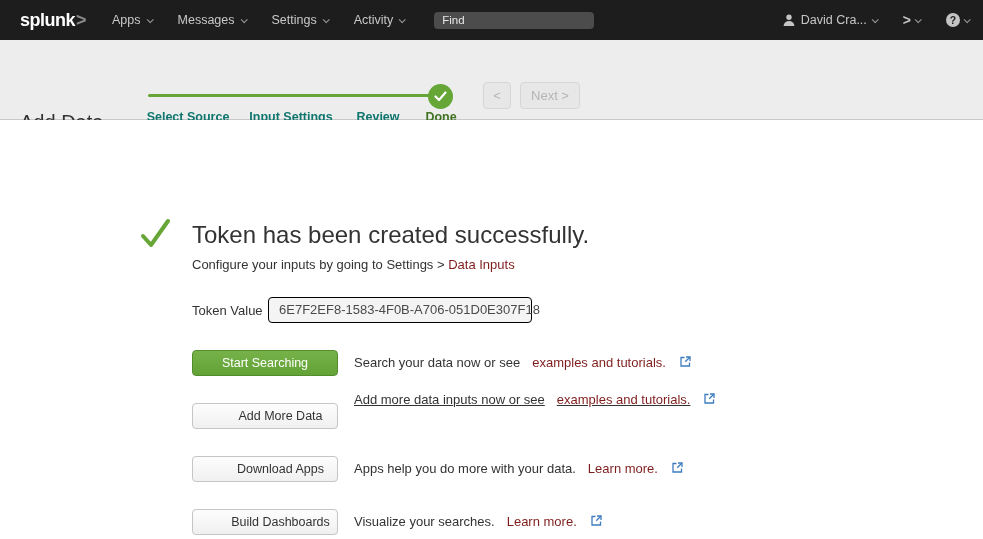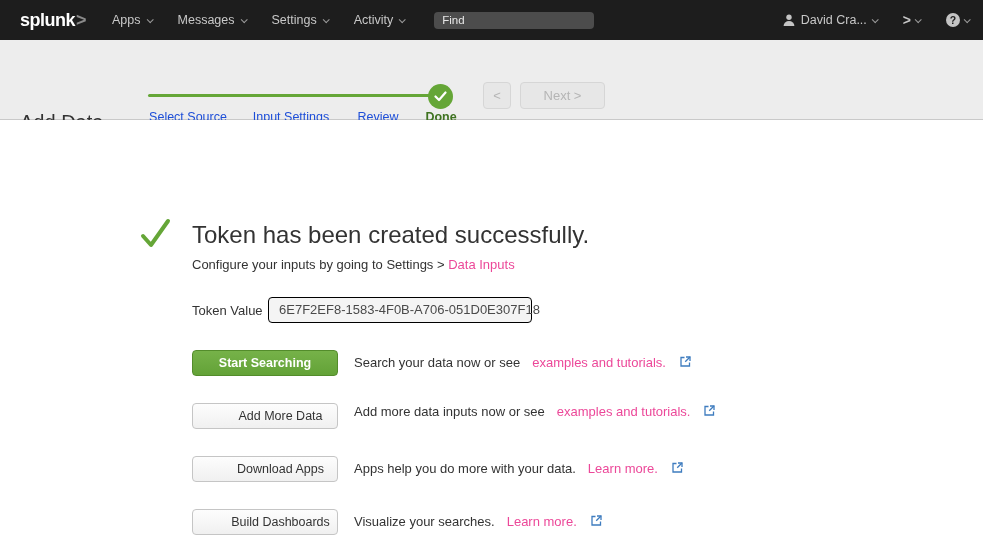--- a/index.html
+++ b/index.html
@@ -33,52 +33,52 @@
   
   .page-header { position:relative; height:80px; background:#ededed;
                  border-bottom:1px solid #c9c9c9; }
   .page-title { position:absolute; left:20px; top:42px; font-size:20px; color:#333;margin-top:29px; }
   .progress-line { position:absolute; left:148px; top:54px; width:284px; height:3px;
                    background:#65a637; border-radius:2px; }
   .done-circle { position:absolute; left:428px; top:44px; width:25px; height:25px;
                  border-radius:50%; background:#65a637; display:flex;
                  align-items:center; justify-content:center; }
   .step { position:absolute; top:70px; transform:translateX(-50%);
-          font-size:12.5px; color:#1d4ed8; white-space:nowrap; }
+          font-size:12.5px; color:#0f766e; white-space:nowrap;font-weight:bold; }
   .step.current { color:#3f7321; font-weight:bold; }
   .step.s0 { left:188px; } .step.s1 { left:291px; }
   .step.s2 { left:378px; } .step.s3 { left:441px; }
   .wizard-btn { position:absolute; top:42px; height:27px; background:#e7e7e7;
                 border:1px solid #d6d6d6; border-radius:4px; color:#b5b5b5;
                 font-size:13px; font-family:"Liberation Sans", sans-serif; }
   .back-btn { left:483px; width:28px; }
-  .next-btn { left:520px; width:85px; }
+  .next-btn { left:520px; width:60px; }
 
   
   .content { position:relative; height:414px; background:#fff; }
   .big-check { position:absolute; left:137px; top:95px; }
   .success-title { position:absolute; left:192px; top:101px; font-size:24px; color:#333; }
   .subtext { position:absolute; left:192px; top:137px; font-size:13px; color:#333; }
-  a.link { color:#ec4899; text-decoration:none; cursor:pointer; }
+  a.link { color:#7f1d1d; text-decoration:none; cursor:pointer; }
   .token-label { position:absolute; left:192px; top:183px; font-size:13px; color:#333; }
   .token-box { position:absolute; left:268px; top:177px; width:264px; height:26px;
                line-height:24px; border:1px solid #000000; border-radius:4px;
                background:#f4f4f4; padding:0 10px; font-size:13px; color:#4a4a4a;
                white-space:nowrap; }
   .action-btn { position:absolute; left:192px; width:146px; height:26px;
                 border-radius:4px; font-size:12.5px; cursor:pointer;
                 font-family:"Liberation Sans", sans-serif; }
   .action-btn.primary { background:linear-gradient(#76b249,#63a237);
-                        border:1px solid #538c2b; color:#fff; font-weight:bold; }
+                        border:1px solid #538c2b; color:#fff; font-weight:normal; }
   .action-btn.secondary { background:linear-gradient(#fdfdfd,#f0f0f0);
                           border:1px solid #c5c5c5; color:#333;padding-left:31px; }
   .action-desc { position:absolute; left:354px; font-size:13px; color:#333;
                  white-space:nowrap; display:flex; align-items:center; gap:12px; }
   .row0 .action-btn { top:230px; } .row0 .action-desc { top:235px; }
-  .row1 .action-btn { top:283px; } .row1 .action-desc { top:284px; }
+  .row1 .action-btn { top:283px; } .row1 .action-desc { top:272px;text-decoration:underline; }
   .row2 .action-btn { top:336px; } .row2 .action-desc { top:341px; }
   .row3 .action-btn { top:389px; } .row3 .action-desc { top:394px; }
   .ext-icon { display:inline-block; margin-left:2px; }
 </style>
 </head>
 <body>
 
 <div class="topbar">
   <div class="logo">
     <span>splunk</span>

